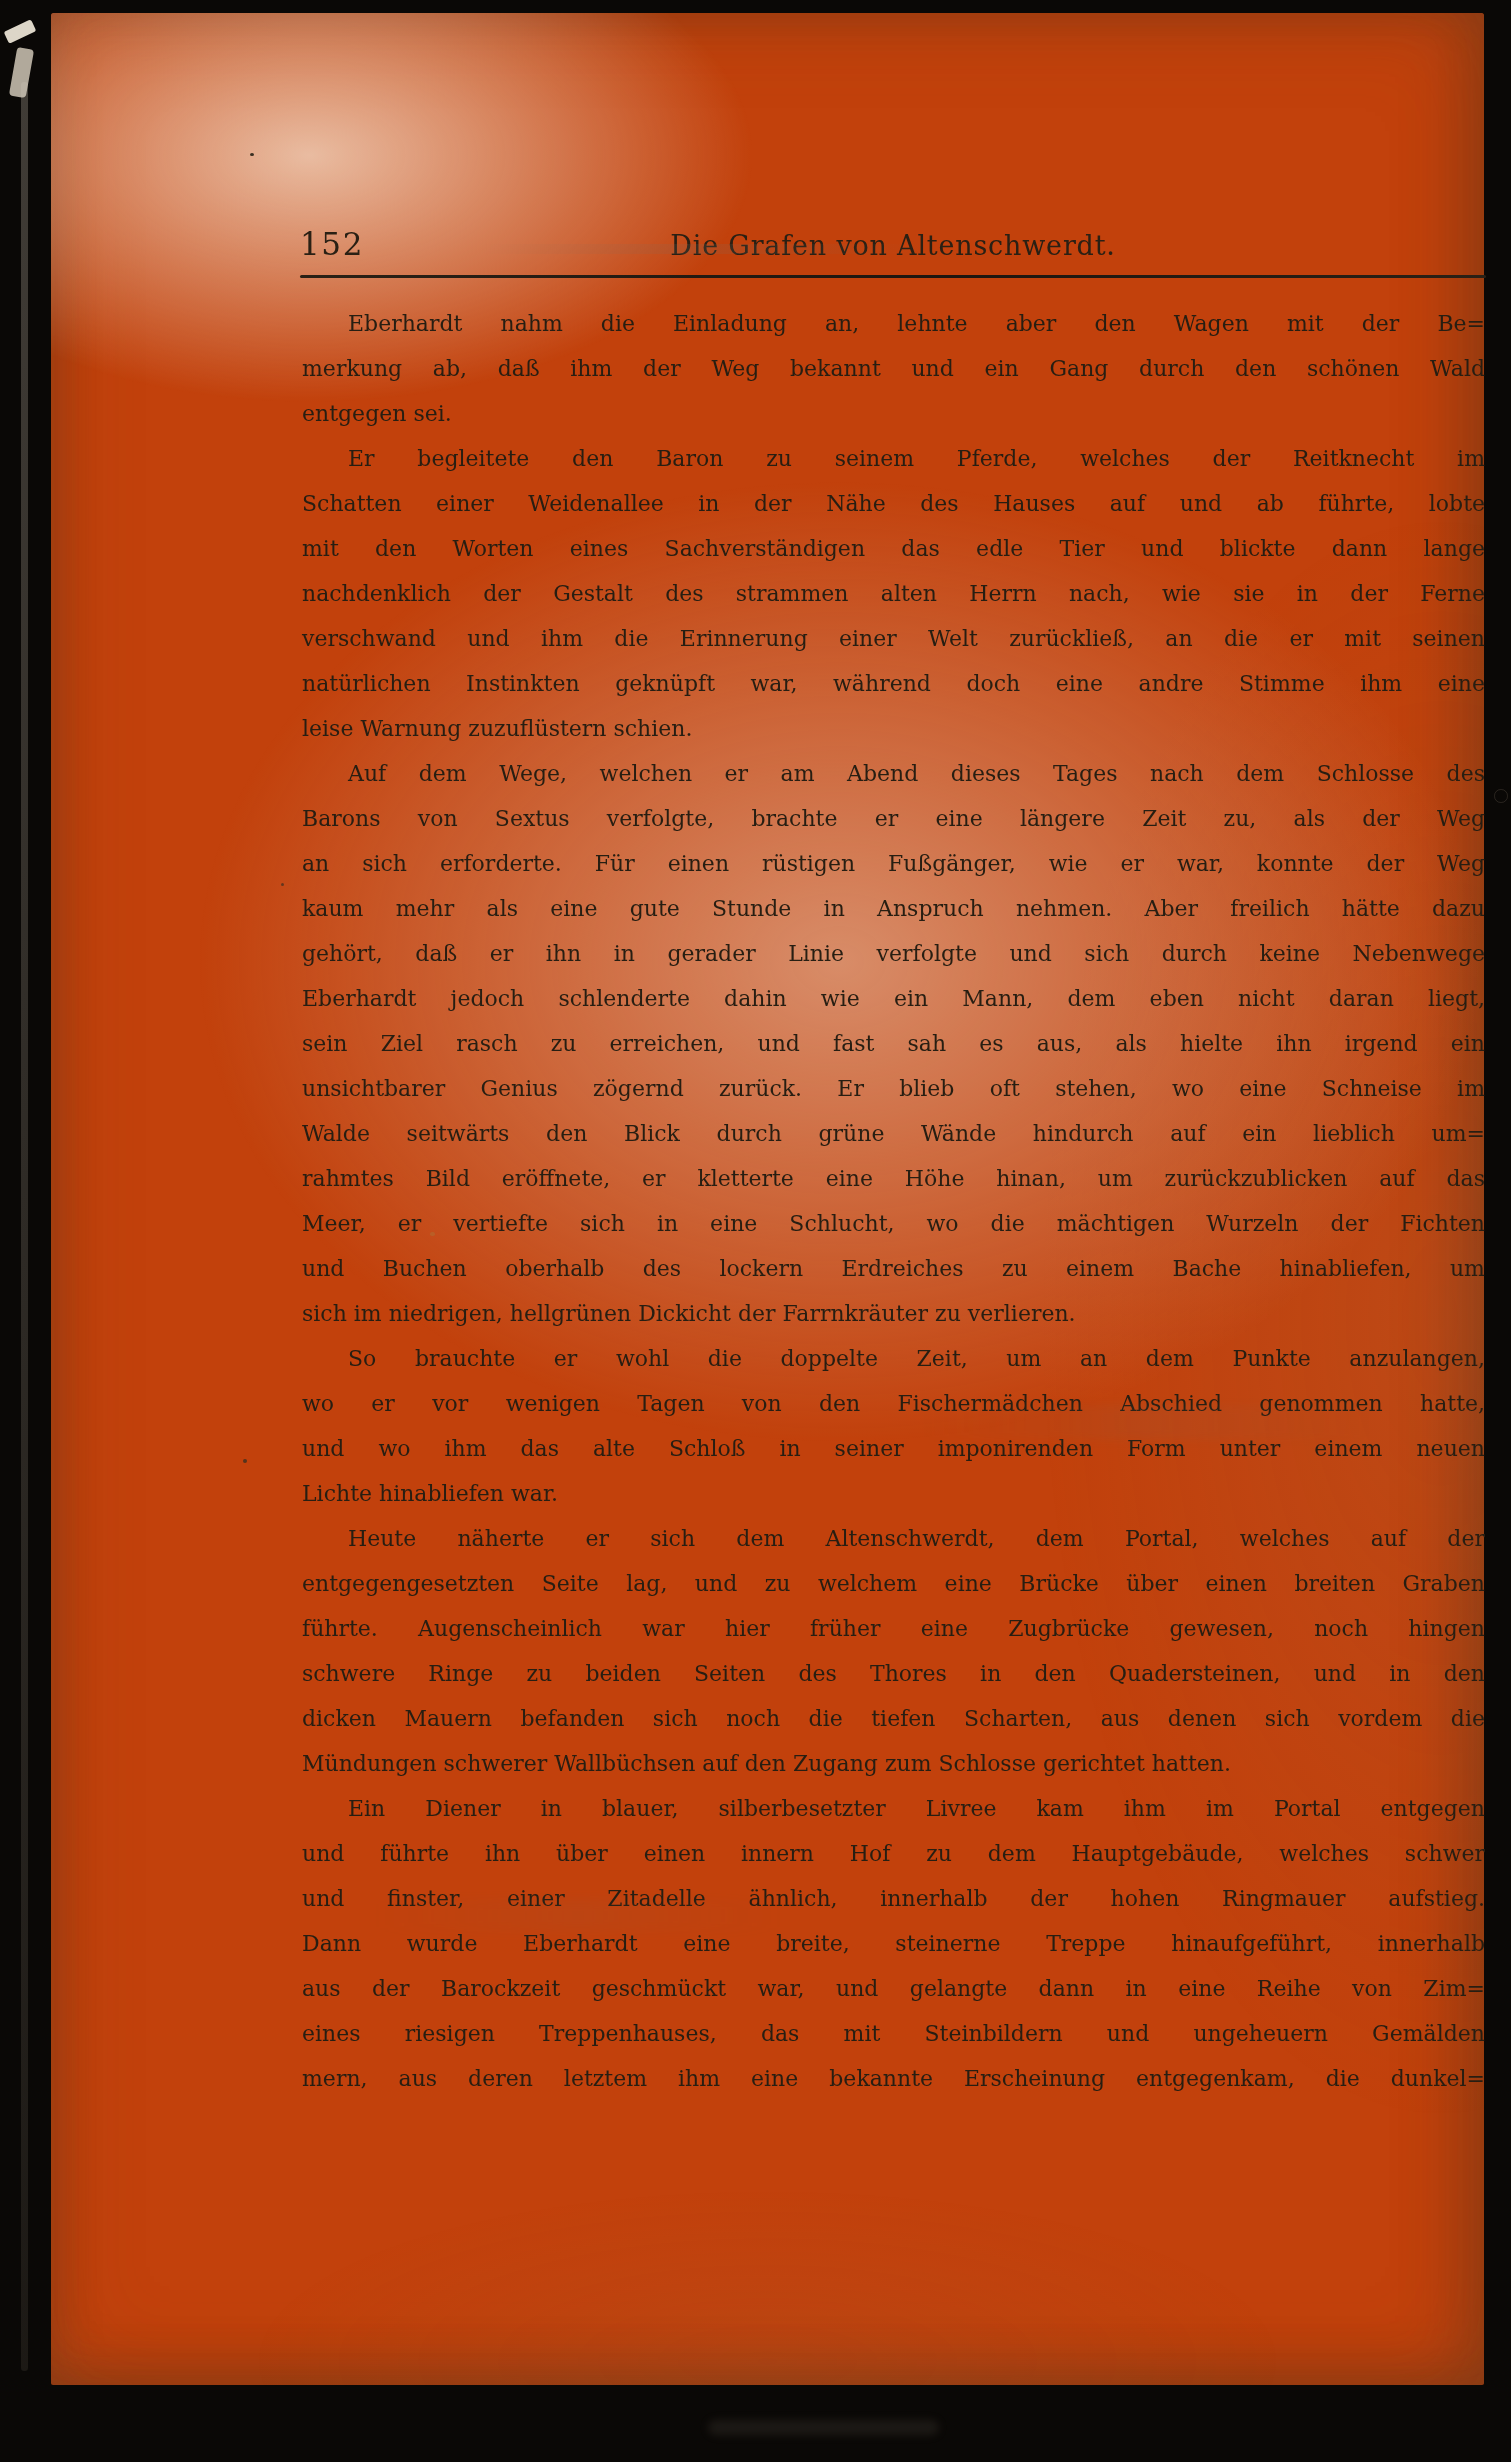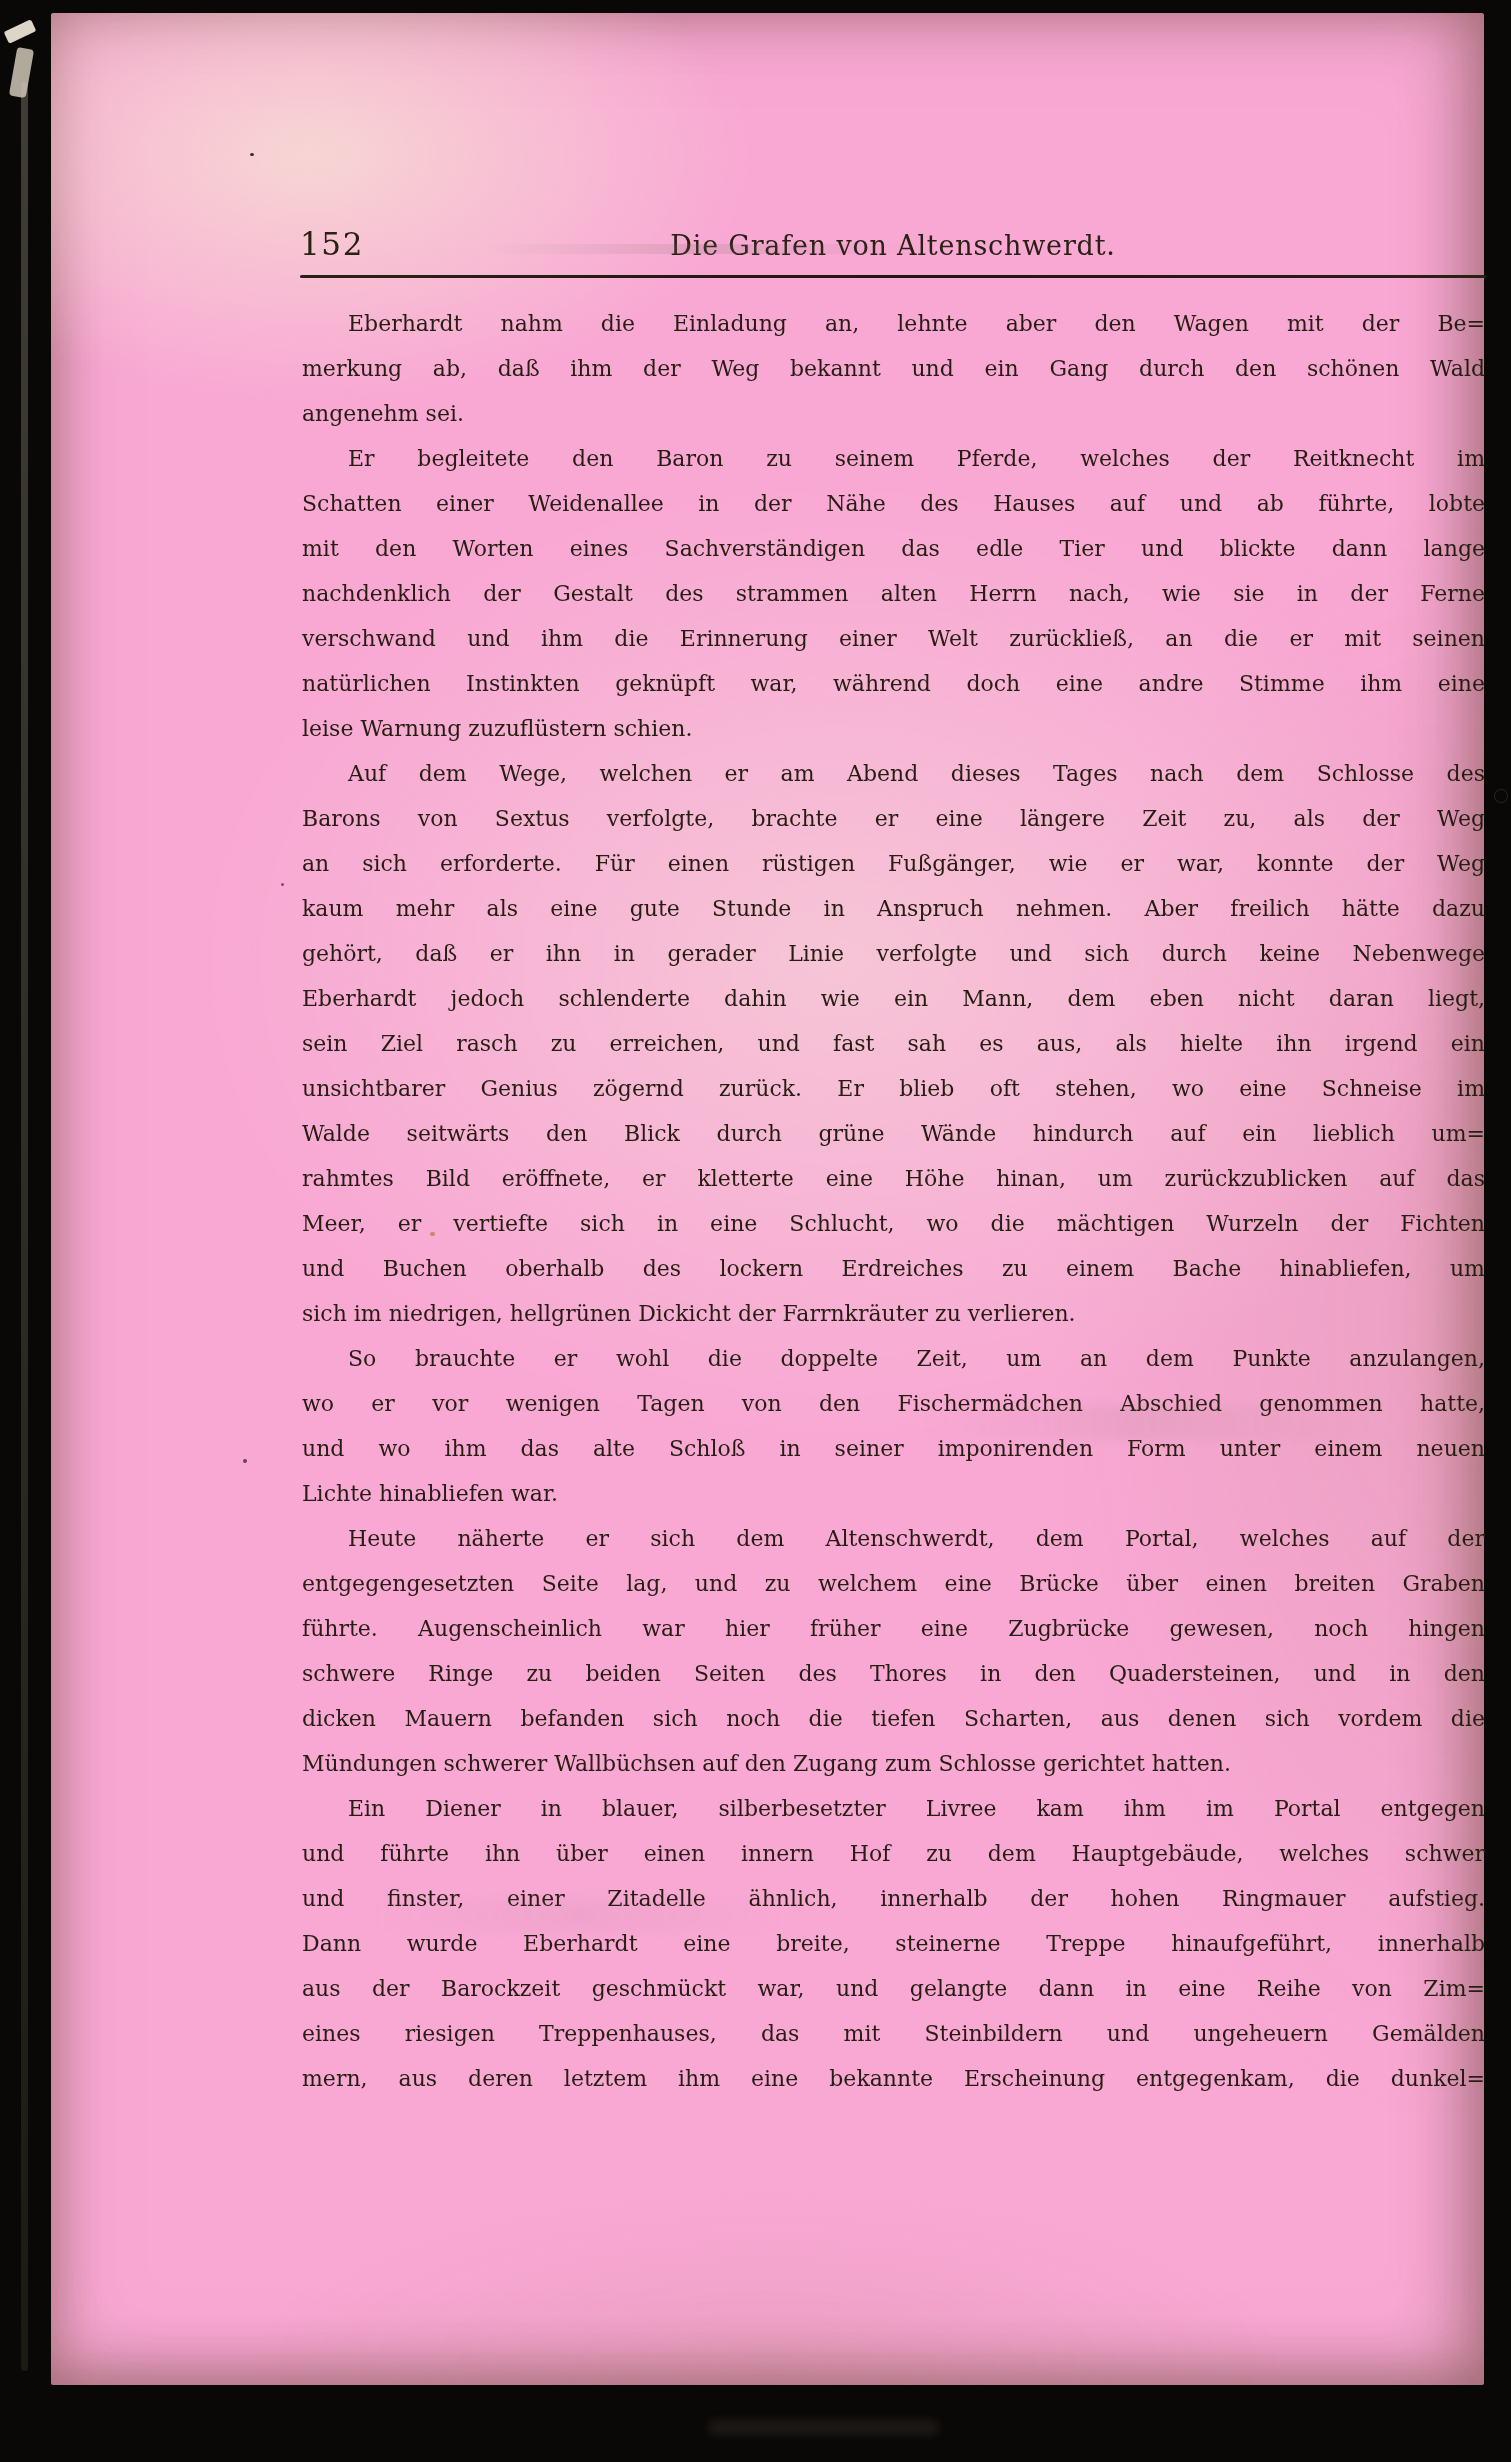--- a/index.html
+++ b/index.html
@@ -22,21 +22,21 @@
     background: #ddd6c8; transform: rotate(-25deg); border-radius: 2.5px;
   }
   .torn-b {
     position: absolute; left: 13px; top: 48px; width: 16.5px; height: 49px;
     background: #cfc6b6; transform: rotate(10deg); border-radius: 4.1px; opacity: .85;
   }
 
   
   .paper {
     position: absolute; left: 51px; top: 13px; width: 1433px; height: 2372px;
-    background: #f9a8d4;
+    background: #c2410c;
     border-radius: 2.5px;
     box-shadow:
       inset 0 0 99px rgba(110,80,50,.20),
       inset -25px 0 58px rgba(70,45,25,.26),
       inset 0 -23px 49px rgba(70,45,25,.16),
       inset 15px 0 41px rgba(90,60,35,.12);
   }
   .paper::before {
     content: ""; position: absolute; inset: 0; border-radius: 2.5px; pointer-events: none;
     background:
@@ -102,21 +102,21 @@
     <div class="header">
       <span class="page-number">152</span>
       <span class="running-title">Die Grafen von Altenschwerdt.</span>
     </div>
     <div class="header-rule"></div>
 
     <div class="text-block">
         <div class="paragraph">
           <div class="line first">Eberhardt nahm die Einladung an, lehnte aber den Wagen mit der Be=</div>
           <div class="line">merkung ab, daß ihm der Weg bekannt und ein Gang durch den schönen Wald</div>
-          <div class="line last">angenehm sei.</div>
+          <div class="line last">entgegen sei.</div>
         </div>
         <div class="paragraph">
           <div class="line first">Er begleitete den Baron zu seinem Pferde, welches der Reitknecht im</div>
           <div class="line">Schatten einer Weidenallee in der Nähe des Hauses auf und ab führte, lobte</div>
           <div class="line">mit den Worten eines Sachverständigen das edle Tier und blickte dann lange</div>
           <div class="line">nachdenklich der Gestalt des strammen alten Herrn nach, wie sie in der Ferne</div>
           <div class="line">verschwand und ihm die Erinnerung einer Welt zurückließ, an die er mit seinen</div>
           <div class="line">natürlichen Instinkten geknüpft war, während doch eine andre Stimme ihm eine</div>
           <div class="line last">leise Warnung zuzuflüstern schien.</div>
         </div>

